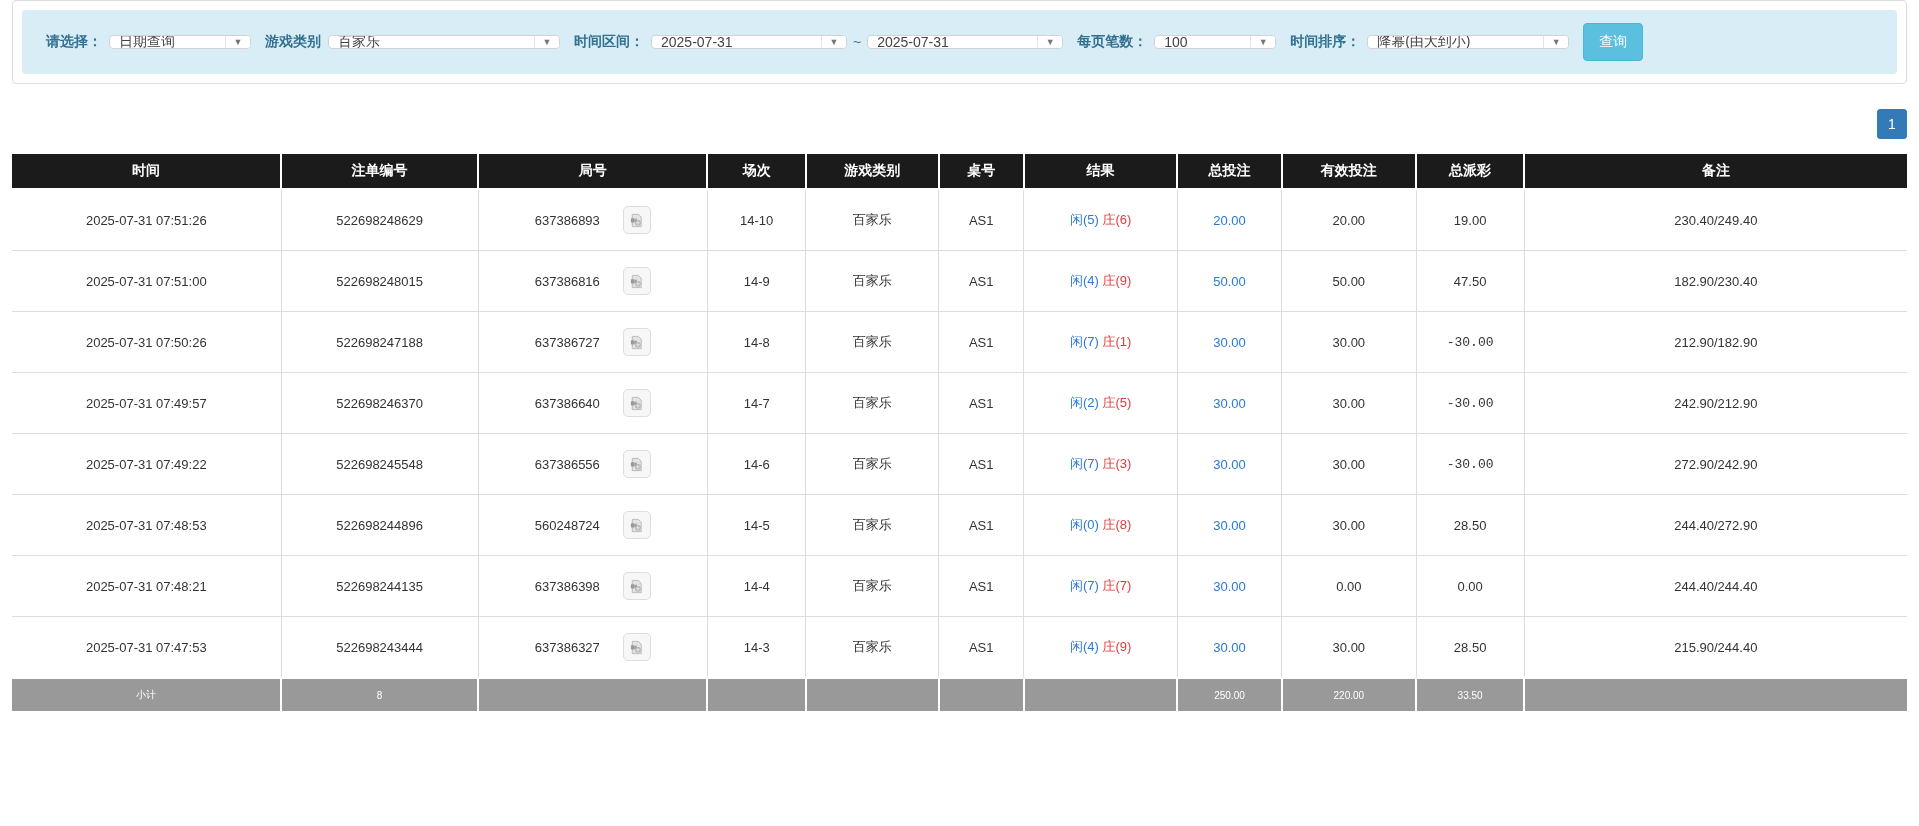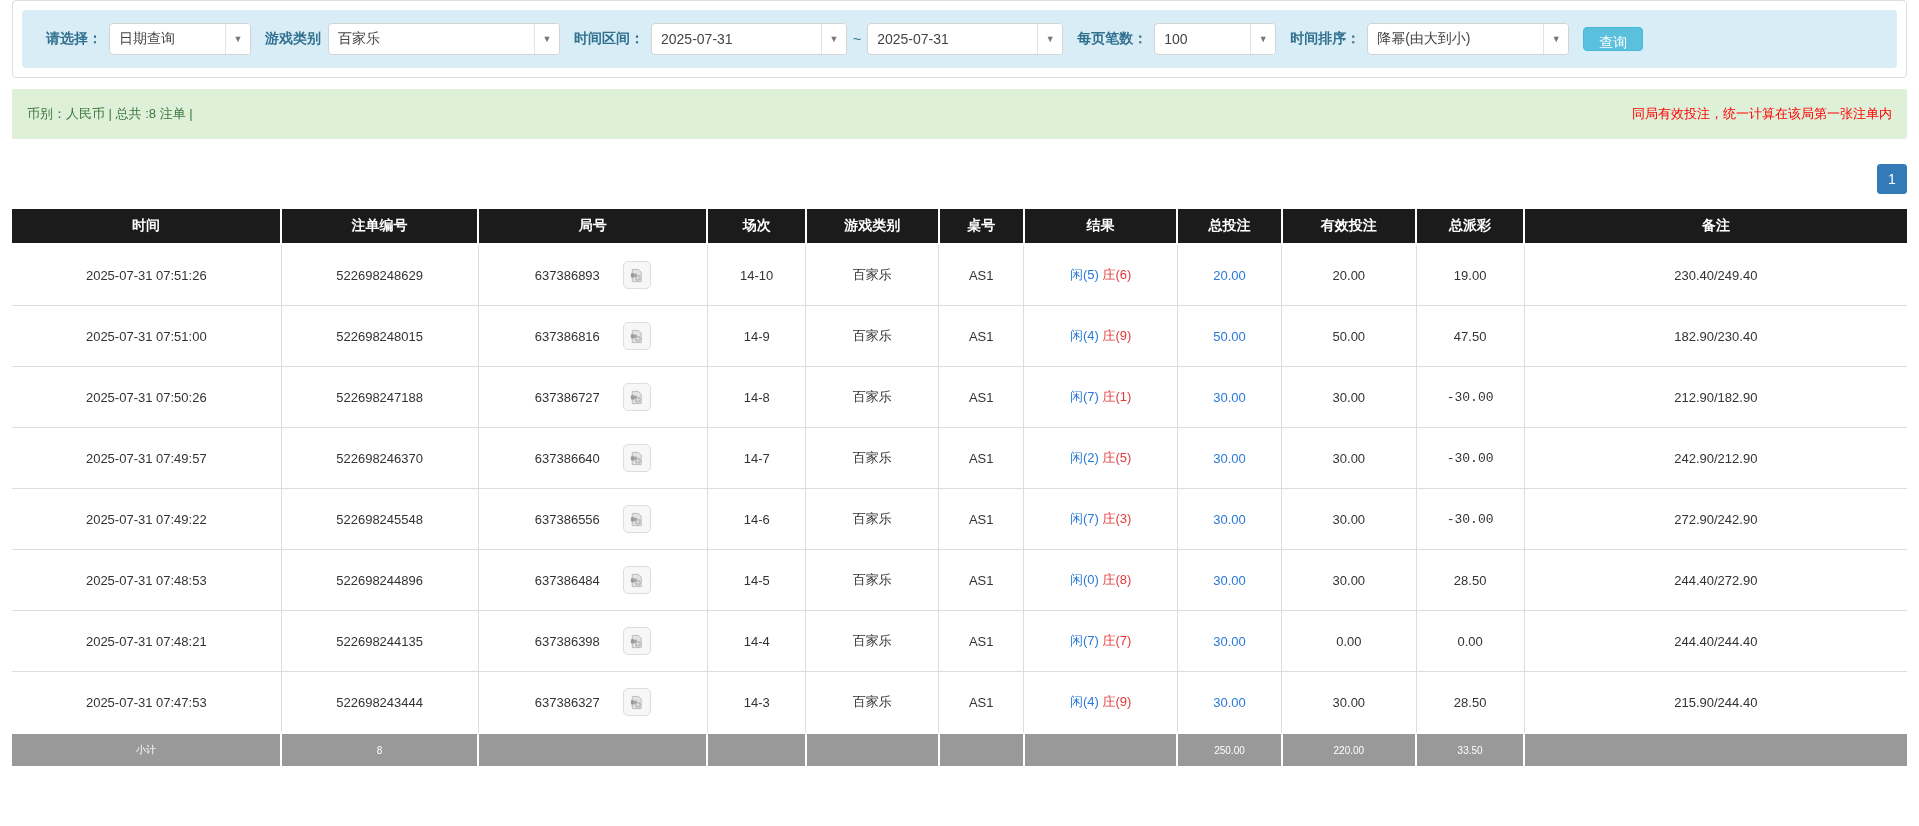--- a/index.html
+++ b/index.html
@@ -27,39 +27,39 @@
   
   .filter-panel{border:1px solid #ddd;border-radius:4px;padding:9px;margin-bottom:3px;background:#fff;}
   .filter-bar{
     background:var(--filter-bg);border-radius:4px;padding:13px 22px;
     display:flex;align-items:center;white-space:nowrap;
   }
   .filter-label{color:var(--filter-label);font-weight:bold;font-size:14px;margin:0 7px 0 14px;}
   .filter-label.first{margin-left:2px;}
   .combobox{
     display:inline-flex;align-items:stretch;background:#fff;border:1px solid #d3d3d3;
-    border-radius:4px;height:32px;overflow:hidden;
+    border-radius:4px;height:14px;overflow:hidden;
   }
   .combo-text{
     display:flex;align-items:center;padding:0 9px;font-size:14px;color:#444;
     flex:1 1 auto;overflow:hidden;
   }
   .combo-arrow{
     width:25px;display:flex;align-items:center;justify-content:center;
     border-left:1px solid #e4e4e4;background:#fff;color:#777;font-size:9px;cursor:pointer;flex:0 0 auto;
   }
   .w-select{width:142px;}
   .w-game{width:232px;}
   .w-date{width:196px;}
   .w-size{width:122px;}
   .w-sort{width:202px;}
   .tilde{font-size:14px;color:#31708f;margin:0 6px;}
   .btn-search{
     background:var(--button-bg);border:1px solid #46b8da;color:#fff;font-size:14px;
-    padding:6px 15px;border-radius:4px;margin-left:14px;cursor:pointer;height:24px;
+    padding:6px 15px;border-radius:4px;margin-left:14px;cursor:pointer;height:38px;
     font-family:inherit;
   }
 
   
   .alert-bar{
     background:var(--alert-bg);margin-top:11px;border-radius:2px;
     padding:16px 15px;display:flex;justify-content:space-between;align-items:center;
     font-size:13px;
   }
   .alert-left{color:var(--alert-text);}
@@ -150,24 +150,20 @@
       <span class="filter-label">时间排序：</span>
       <div class="combobox w-sort">
         <span class="combo-text">降幂(由大到小)</span>
         <span class="combo-arrow">▼</span>
       </div>
 
       <button class="btn-search">查询</button>
     </div>
   </div>
 
-  <div class="alert-bar">
-    <span class="alert-left">币别：人民币 | 总共 :8 注单 |</span>
-    <span class="alert-right">同局有效投注，统一计算在该局第一张注单内</span>
-  </div>
 
   <div class="pagination-row">
     <span class="page-btn">1</span>
   </div>
 
   <table class="records">
     <colgroup>
       <col class="c-time">
         <col class="c-betid">
         <col class="c-round">
@@ -374,21 +370,21 @@
     <td>30.00</td>
     <td class="neg">-30.00</td>
     <td>272.90/242.90</td>
   </tr>
 
   <tr>
     <td>2025-07-31 07:48:53</td>
     <td>522698244896</td>
     <td>
       <span class="round-cell">
-        <span>637386484</span>
+        <span>560248724</span>
         <button class="video-btn">
           <svg width="15" height="15" viewBox="0 0 16 16">
             <path d="M3.5 1.5h6.5l3 3v10h-9.5z" fill="#e3e3e3" stroke="#b9b9b9" stroke-width="1"></path>
             <rect x="2" y="5.5" width="4" height="4.5" rx="0.6" fill="#9a9a9a"></rect>
             <path d="M6 6.8l2.2-1.2v4.8L6 9.2z" fill="#9a9a9a"></path>
             <circle cx="9.5" cy="10.5" r="3.1" fill="#b5b5b5"></circle>
             <circle cx="9.5" cy="10.5" r="1.0" fill="#eee"></circle>
             <circle cx="9.5" cy="8.9" r="0.7" fill="#e6e6e6"></circle>
             <circle cx="9.5" cy="12.1" r="0.7" fill="#e6e6e6"></circle>
             <circle cx="7.9" cy="10.5" r="0.7" fill="#e6e6e6"></circle>

